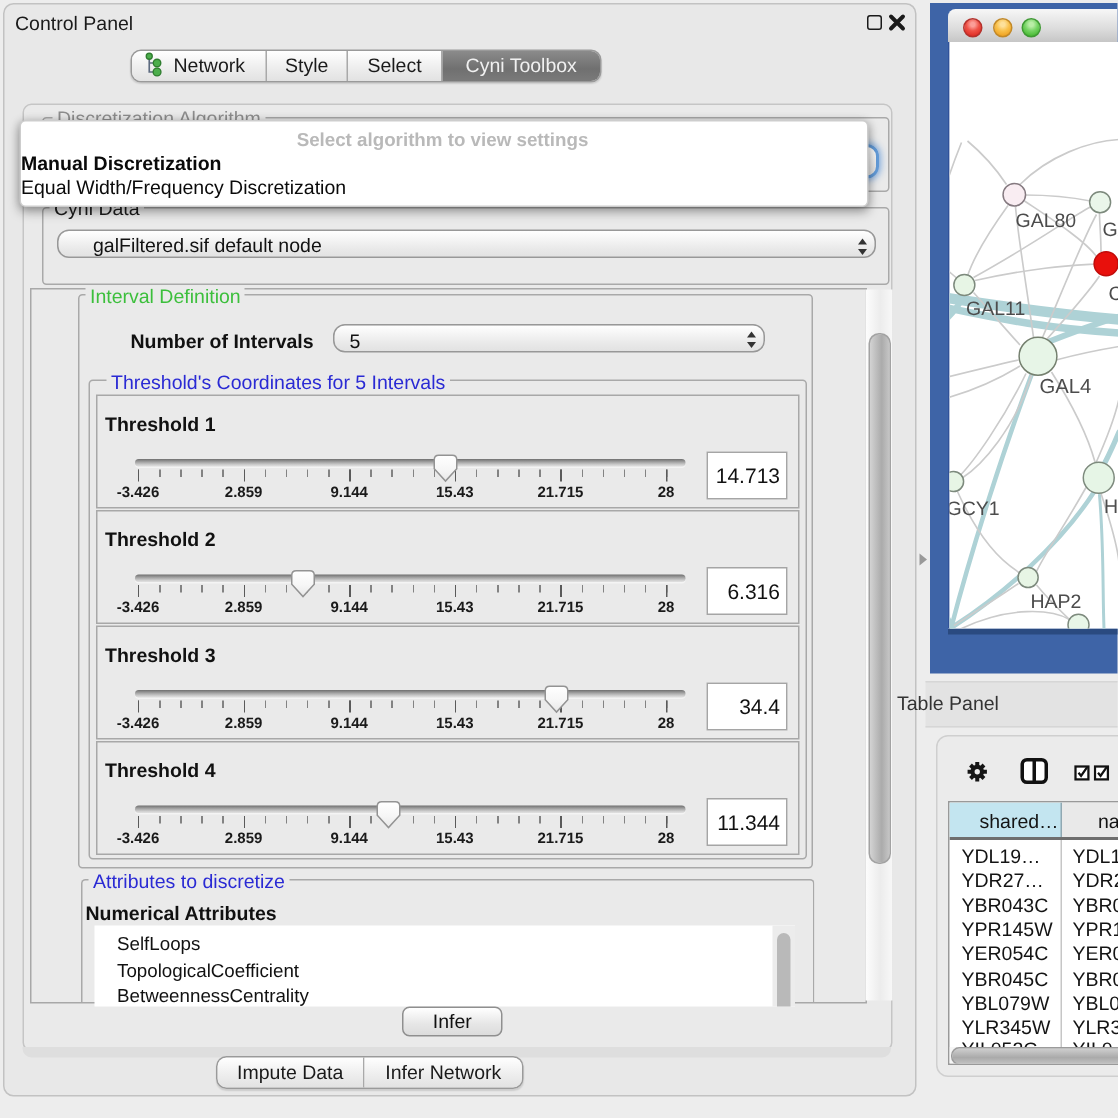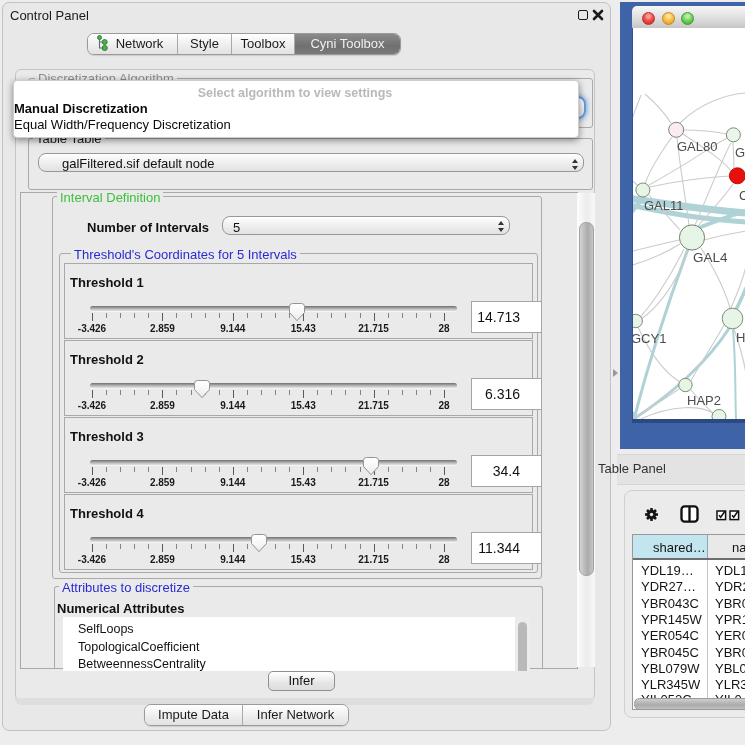--- a/index.html
+++ b/index.html
@@ -15,21 +15,21 @@
 .trow{position:absolute;left:64px;width:467px;height:74px;border:1px solid #a8a8a8;}
 .ttl{position:absolute;left:5px;top:10.5px;font-size:13px;font-weight:bold;color:#111;}
 .track{position:absolute;left:25px;top:42px;width:367px;height:5px;border-radius:3px;
  background:linear-gradient(#6f6f6f,#a9a9a9 45%,#d2d2d2 80%,#e2e2e2);box-shadow:0 1px 0 #f4f4f4;}
 .ticks{position:absolute;left:27px;top:49px;width:353px;height:5px;
  background:repeating-linear-gradient(to right,#838383 0 1px,transparent 1px 14.08px);}
 .ticks2{position:absolute;left:27px;top:49px;width:353px;height:8px;
  background:repeating-linear-gradient(to right,#5a5a5a 0 1px,transparent 1px 70.4px);}
 .tl{position:absolute;top:59px;transform:translateX(-50%);font-size:10px;font-weight:bold;color:#1a1a1a;}
 .vbox{position:absolute;left:406px;top:37px;width:48px;height:30px;background:#fff;border:1px solid #a5a5a5;
- font-size:14px;color:#111;text-align:right;line-height:30px;padding-right:21px;}
+ font-size:14px;color:#111;text-align:right;line-height:30px;padding-right:4px;}
 .seg{height:20px;line-height:20px;text-align:center;font-size:13px;color:#1a1a1a;float:left;
  border-right:1px solid #a9a9a9;background:linear-gradient(#ffffff,#eeeeee 55%,#e2e2e2);}
 .seg.dark{background:linear-gradient(#8b8b8b,#707070 60%,#7a7a7a);color:#f0f0f0;border-right:none;}
 .seg:last-child{border-right:none;}
 .tabgrp{position:absolute;height:20px;border:1px solid #9a9a9a;border-radius:7px;overflow:hidden;
  box-shadow:0 1px 1px rgba(0,0,0,0.12);}
 .cell{position:absolute;font-size:13px;color:#141414;white-space:nowrap;}
 </style>
 </head>
 <body>
@@ -40,21 +40,21 @@
 
 <div class="ab" style="left:578px;top:10px;width:8px;height:8px;border:1.6px solid #1a1a1a;border-radius:2px;"></div>
 <svg class="ab" style="left:592px;top:9px;" width="12" height="12">
  <path d="M2,2 L10,10 M10,2 L2,10" stroke="#1a1a1a" stroke-width="2.6" stroke-linecap="round"></path>
 </svg>
 
 
 <div class="tabgrp" style="left:87px;top:33px;">
  <div class="seg" style="width:89px;padding:0;"><span style="margin-left:14px;">Network</span></div>
  <div class="seg" style="width:53px;">Style</div>
- <div class="seg" style="width:62px;">Toolbox</div>
+ <div class="seg" style="width:62px;">Select</div>
  <div class="seg dark" style="width:105px;">Cyni Toolbox</div>
 </div>
 <svg class="ab" style="left:96px;top:34px;" width="13" height="18">
  <path d="M3.5,4 L3.5,14.5 M3.5,8 L8.5,8 M3.5,14 L8.5,14" stroke="#5d6b80" stroke-width="1.1" fill="none"></path>
  <circle cx="3.5" cy="3.5" r="2" fill="#4cae4c" stroke="#2f7d2f" stroke-width="0.9"></circle>
  <circle cx="8.7" cy="8" r="2.5" fill="#4cae4c" stroke="#2f7d2f" stroke-width="0.9"></circle>
  <circle cx="8.7" cy="14" r="2.6" fill="#4cae4c" stroke="#2f7d2f" stroke-width="0.9"></circle>
 </svg>
 
 
@@ -63,21 +63,21 @@
 
 
 <div class="grp" style="left:28px;top:78px;width:563px;height:48px;"></div>
 <div class="leg" style="left:35px;top:71px;color:#8e8e8e;">Discretization Algorithm</div>
 <div class="combo" style="left:38px;top:96px;width:544px;height:19px;border:2px solid #639bd8;border-radius:8px;box-shadow:0 0 5px 1px rgba(110,160,220,0.9);"></div>
 <div class="arr up" style="left:572px;top:99px;"></div>
 <div class="arr dn" style="left:572px;top:106px;"></div>
 
 
 <div class="grp" style="left:28px;top:138px;width:563px;height:50px;"></div>
-<div class="leg" style="left:33px;top:131px;color:#1c1c1c;">Table Table</div>
+<div class="leg" style="left:33px;top:131px;color:#1c1c1c;">Cyni Data</div>
 <div class="combo" style="left:38px;top:153px;width:544px;height:17px;border-radius:8px;"></div>
 <div class="ctext" style="left:48px;top:156px;margin-left:14px;">galFiltered.sif default node</div>
 <div class="arr up" style="left:572px;top:159px;"></div>
 <div class="arr dn" style="left:572px;top:166px;"></div>
 
 
 <div class="ab" style="left:20px;top:192px;width:556px;height:475px;border:1px solid #a8a8a8;background:#eaeaea;"></div>
 
 
 <div class="grp" style="left:52px;top:196px;width:488px;height:381px;"></div>

